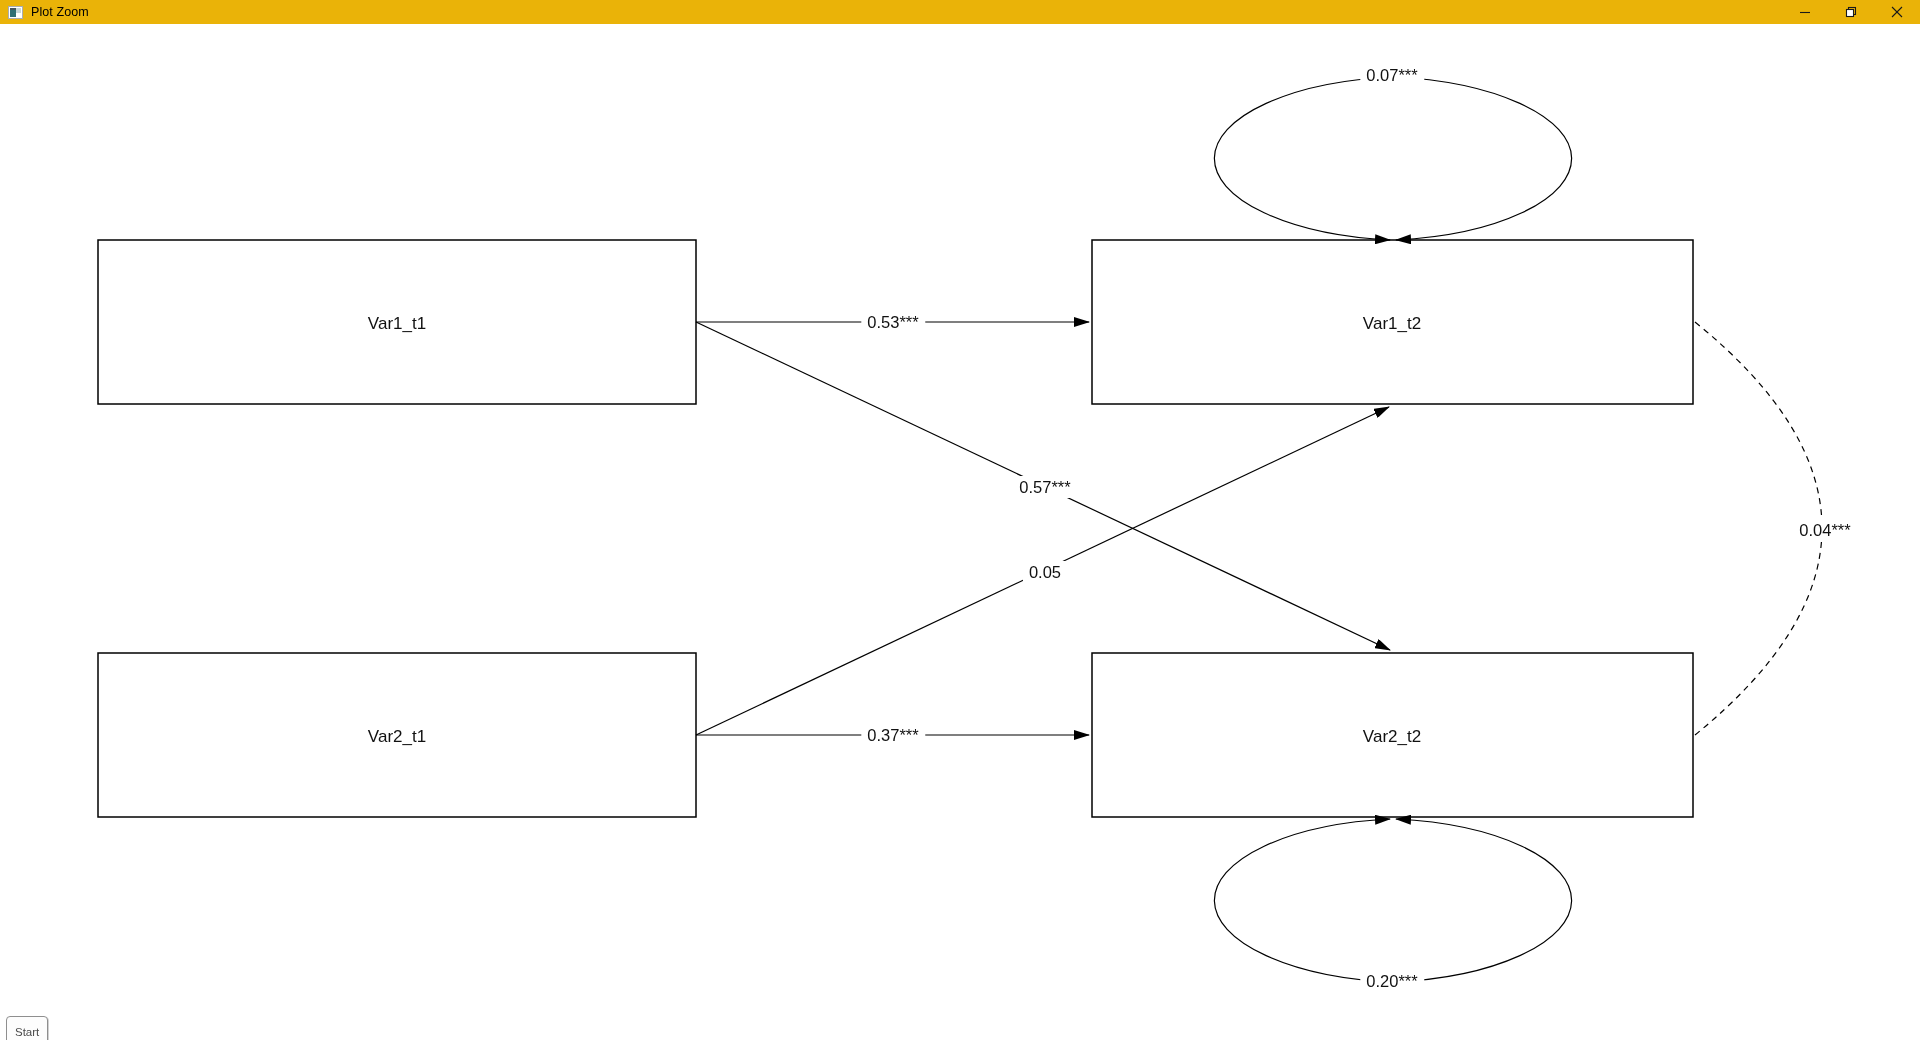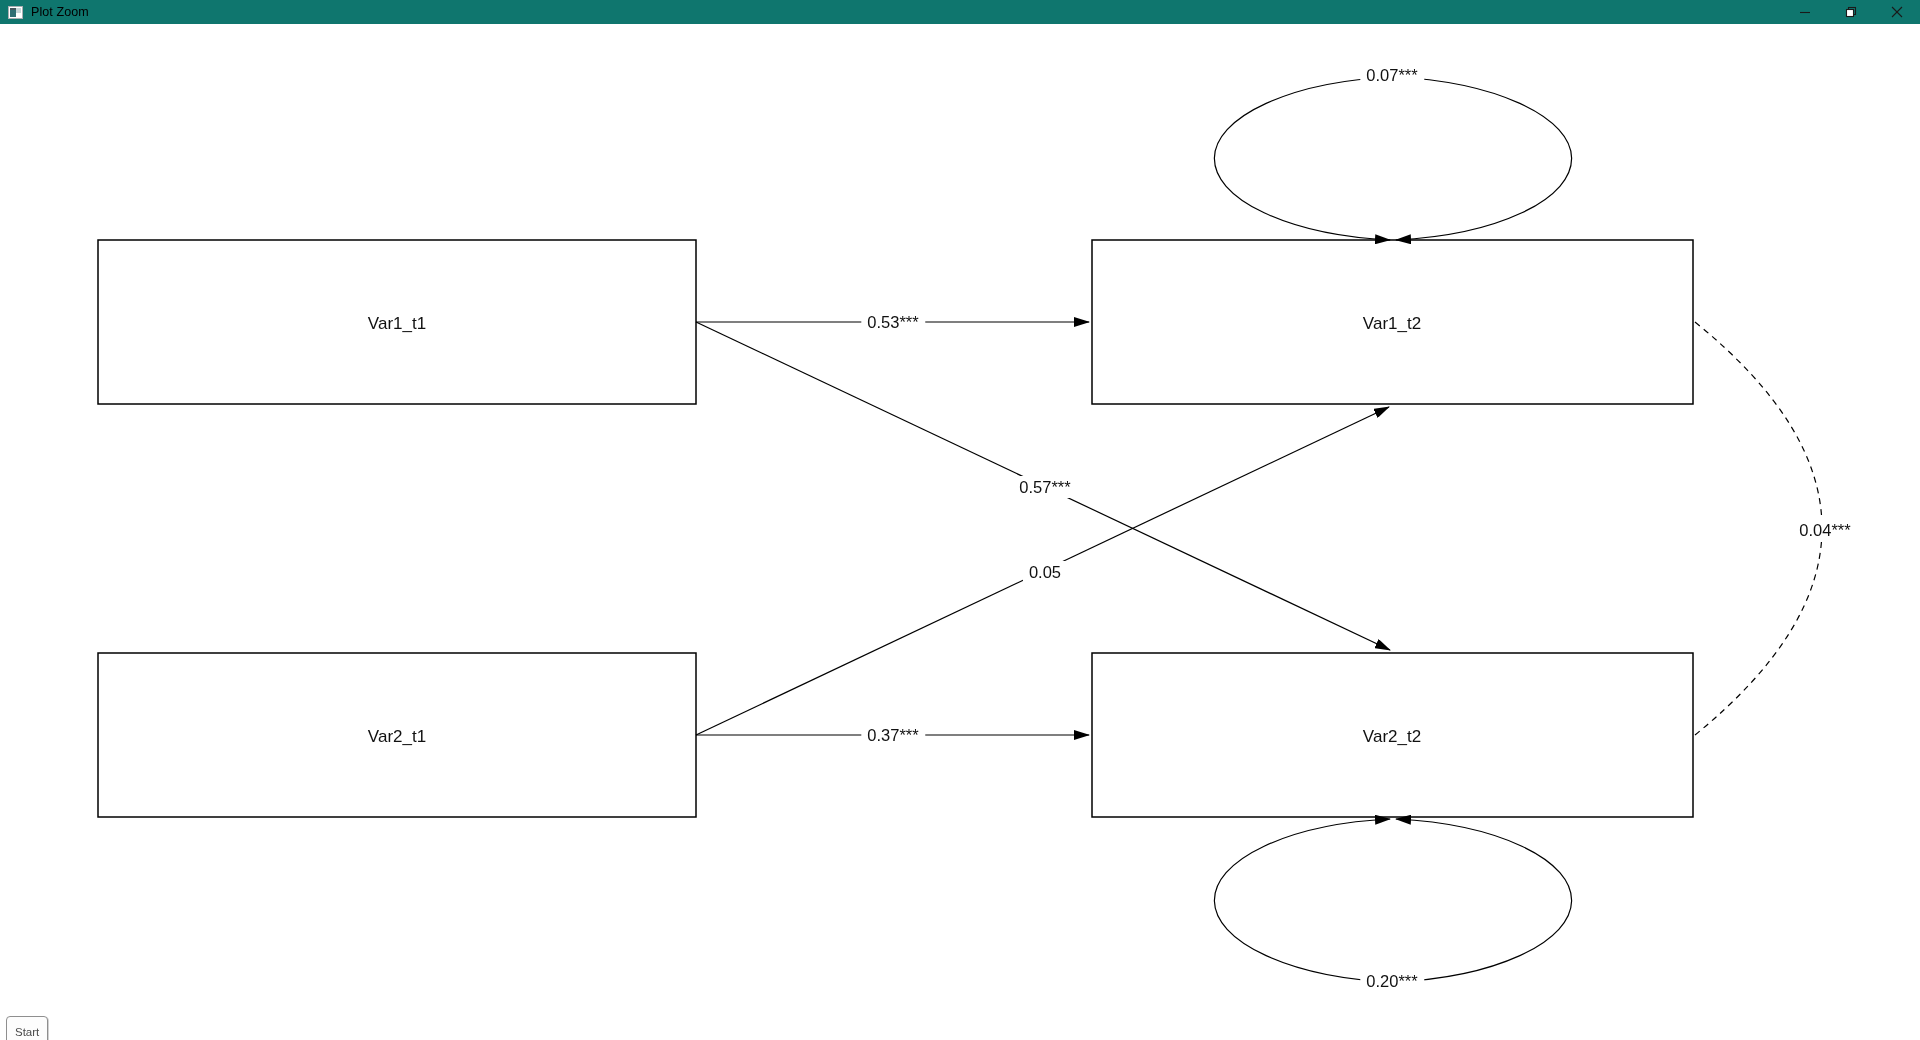--- a/index.html
+++ b/index.html
@@ -8,21 +8,21 @@
     background: #ffffff;
     overflow: hidden;
     font-family: "Liberation Sans", sans-serif;
   }
   .window { position: relative; width: 1920px; height: 1040px; background: #ffffff; }
 
   
   .titlebar {
     position: absolute; top: 0; left: 0; right: 0; height: 24px;
     display: flex; align-items: center;
-    background: #0f766e;
+    background: #eab308;
   }
   .app-icon { margin-left: 8px; width: 15px; height: 15px; display: inline-block; }
   .title-text { margin-left: 8px; font-size: 12.5px; color: #000000; letter-spacing: 0.1px; }
   .win-controls { position: absolute; top: 0; right: 0; height: 24px; display: flex; }
   .win-btn {
     width: 46px; height: 24px; border: none; background: transparent;
     display: flex; align-items: center; justify-content: center;
     padding: 0; cursor: default;
   }
   .win-btn svg { display: block; }

